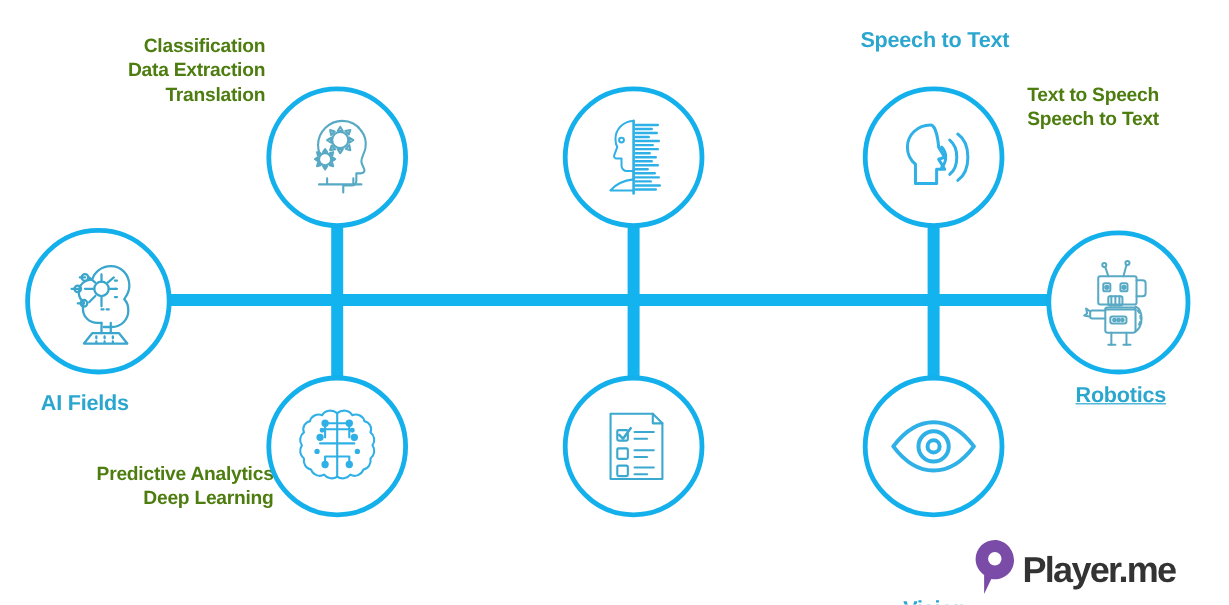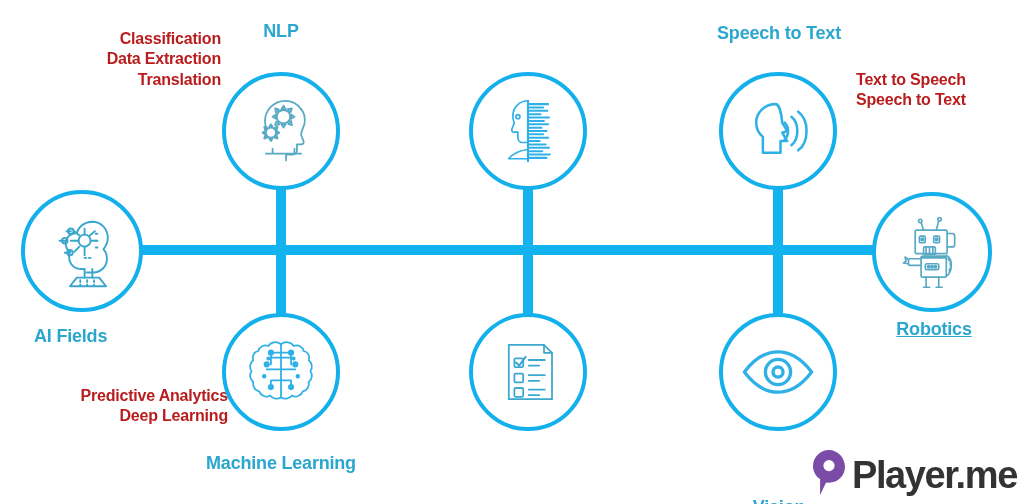--- a/index.html
+++ b/index.html
@@ -60,35 +60,35 @@
     font-weight: bold;
     line-height: 1.28;
     white-space: pre-line;
     letter-spacing: -0.2px;
   }
   .title-label {
     color: #2aa6cf;
     font-size: 18px;
   }
   .detail-label {
-    color: #b91c1c;
+    color: #4d7c0f;
     font-size: 16px;
   }
 
   
   #logo {
     position: absolute;
     left: 812px;
     top: 449px;
     display: flex;
     align-items: center;
     gap: 6px;
   }
   #logo-text {
-    font-size: 38px;
+    font-size: 30px;
     font-weight: bold;
     color: #333333;
     letter-spacing: -1.4px;
     line-height: 1;
   }
 </style>
 </head>
 <body>
 
 <div id="stage">
@@ -133,21 +133,20 @@
         <path d="M32 77h42M40 71v6M66 71v6"></path>
         <circle cx="53" cy="33" r="8"></circle>
         <path d="M53 20l2.5 4h-5zM53 46l2.5-4h-5zM40 33l4 2.5v-5zM66 33l-4 2.5v-5z"></path>
         <path d="M43 23l4.5 1.5-3.5 3.5zM63 43l-4.5-1.5 3.5-3.5zM43 43l1.5-4.5 3.5 3.5zM63 23l-1.5 4.5-3.5-3.5z"></path>
         <circle cx="38" cy="52" r="6"></circle>
         <path d="M38 42l2 3h-4zM38 62l2-3h-4zM28 52l3 2v-4zM48 52l-3 2v-4z"></path>
         <path d="M30 45l3.5 1-2.5 2.5zM46 59l-3.5-1 2.5-2.5zM30 59l1-3.5 2.5 2.5zM46 45l-1 3.5-2.5-2.5z"></path>
       </svg>
     </span>
   </div>
-  <div class="label title-label" style="left:231px; top:20px; width:100px; text-align:center;">NLP</div>
   <div class="label detail-label" style="left:65px; top:29px; width:156px; text-align:right;">Classification
 Data Extraction
 Translation</div>
 
   <div class="node" style="left:222px; top:313px; width:118px; height:118px;">
     <span>
       <svg width="84" height="84" viewBox="0 0 100 100" fill="none" stroke="#2fb0e6" stroke-width="2.1" stroke-linejoin="round" stroke-linecap="round">
         <path d="M50 17c-5-4-12-3-15 2-5-2-11 1-12 6-5 1-8 6-6 11-4 3-5 9-2 13-3 4-2 10 2 13-1 5 2 10 7 11 2 5 8 8 13 5 3 4 9 5 13 2"></path>
         <path d="M50 17c5-4 12-3 15 2 5-2 11 1 12 6 5 1 8 6 6 11 4 3 5 9 2 13 3 4 2 10-2 13 1 5-2 10-7 11-2 5-8 8-13 5-3 4-9 5-13 2"></path>
         <path d="M50 17v63"></path>
@@ -161,21 +160,20 @@
         <circle cx="62" cy="68" r="2.6" fill="#2fb0e6"></circle>
         <path d="M38 30v3M62 30v3"></path>
         <path d="M38 27h12M62 27H50"></path>
         <circle cx="30" cy="55" r="1.6" fill="#2fb0e6"></circle>
         <circle cx="70" cy="55" r="1.6" fill="#2fb0e6"></circle>
         <circle cx="35" cy="34" r="1.4" fill="#2fb0e6"></circle>
         <circle cx="65" cy="34" r="1.4" fill="#2fb0e6"></circle>
       </svg>
     </span>
   </div>
-  <div class="label title-label" style="left:195px; top:452px; width:172px; text-align:center;">Machine Learning</div>
 
   <div class="node" style="left:469px; top:72px; width:118px; height:118px;">
     <span>
       <svg width="84" height="84" viewBox="0 0 100 100" fill="none" stroke="#2fb0e6" stroke-width="2" stroke-linejoin="round" stroke-linecap="round">
         <path d="M50 14c-10 0-18 8-18 18 0 3 .6 6 1.8 8l-3 8c-.6 1.6.5 3.3 2.2 3.3H38v7c0 3 2.4 5.4 5.4 5.4H50"></path>
         <path d="M50 62v10c-9 1-18 5-23 11h23"></path>
         <path d="M50 14v72" stroke-width="2.6"></path>
         <circle cx="38" cy="33" r="2.4"></circle>
         <g stroke-width="2.4">
           <path d="M52 18h22M52 22h16M52 26h21M52 30h13M52 34h23M52 38h17M52 42h22M52 46h14M52 50h20M52 54h16M52 58h22M52 62h12M52 66h19M52 70h23M52 74h15M52 78h24M52 82h20"></path>

